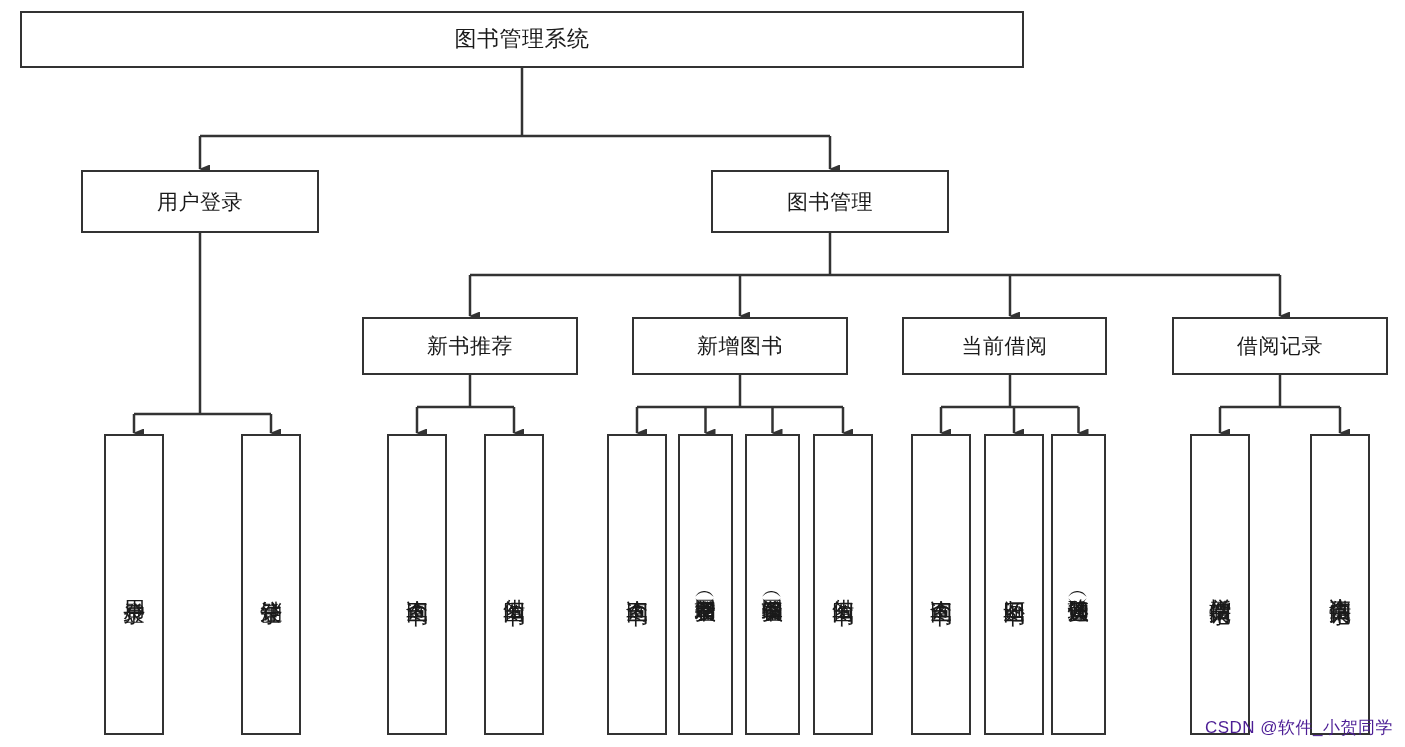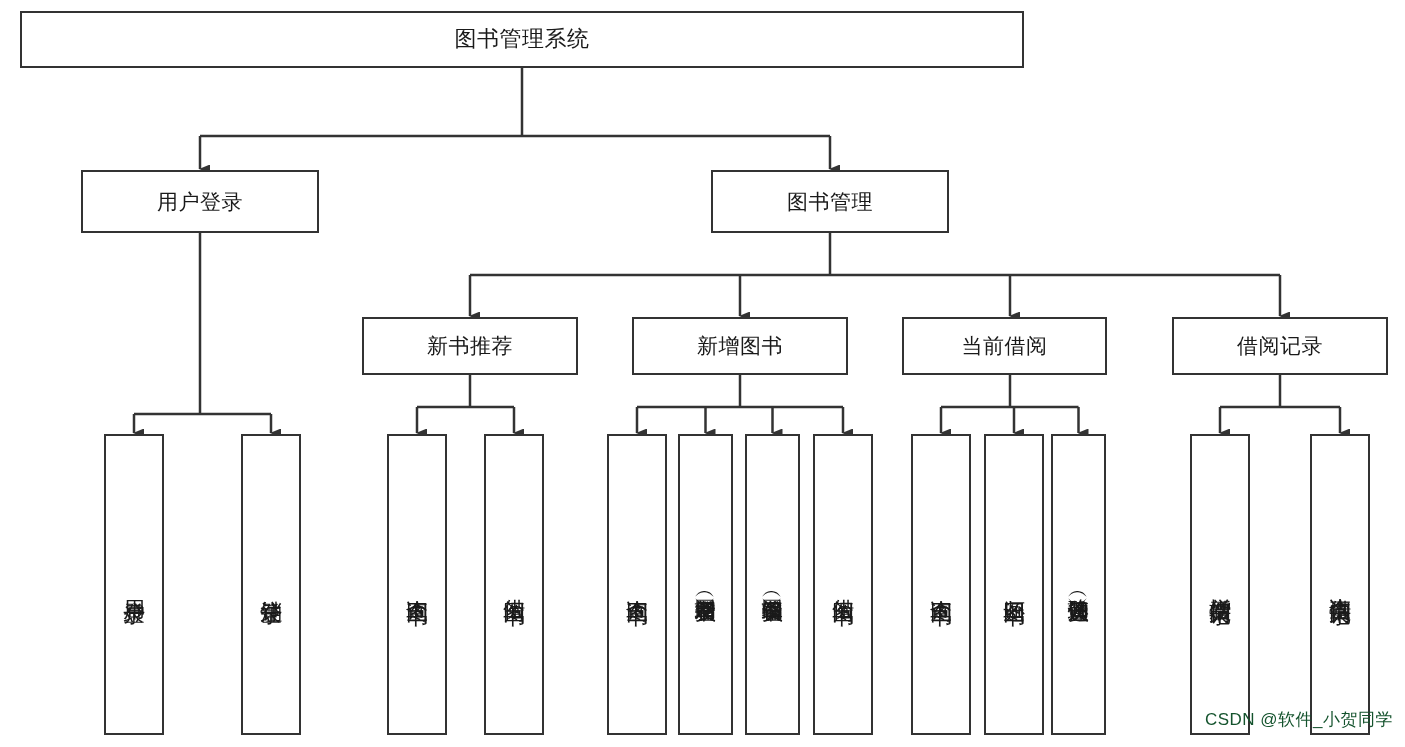--- a/index.html
+++ b/index.html
@@ -65,23 +65,23 @@
     letter-spacing: 1.5px;
     white-space: nowrap;
   }
   .node.vert.narrow .label {
     font-size: 21px;
     letter-spacing: 0.5px;
   }
   #watermark {
     position: absolute;
     right: 12px;
-    bottom: 16px;
+    bottom: 8px;
     font-size: 17px;
-    color: #14532d;
+    color: #4c1d95;
     letter-spacing: 0.5px;
     white-space: nowrap;
     z-index: 5;
     font-family: "Liberation Sans", "DejaVu Sans", sans-serif;
   }
 </style>
 </head>
 <body>
 
 <div id="diagram-canvas">

